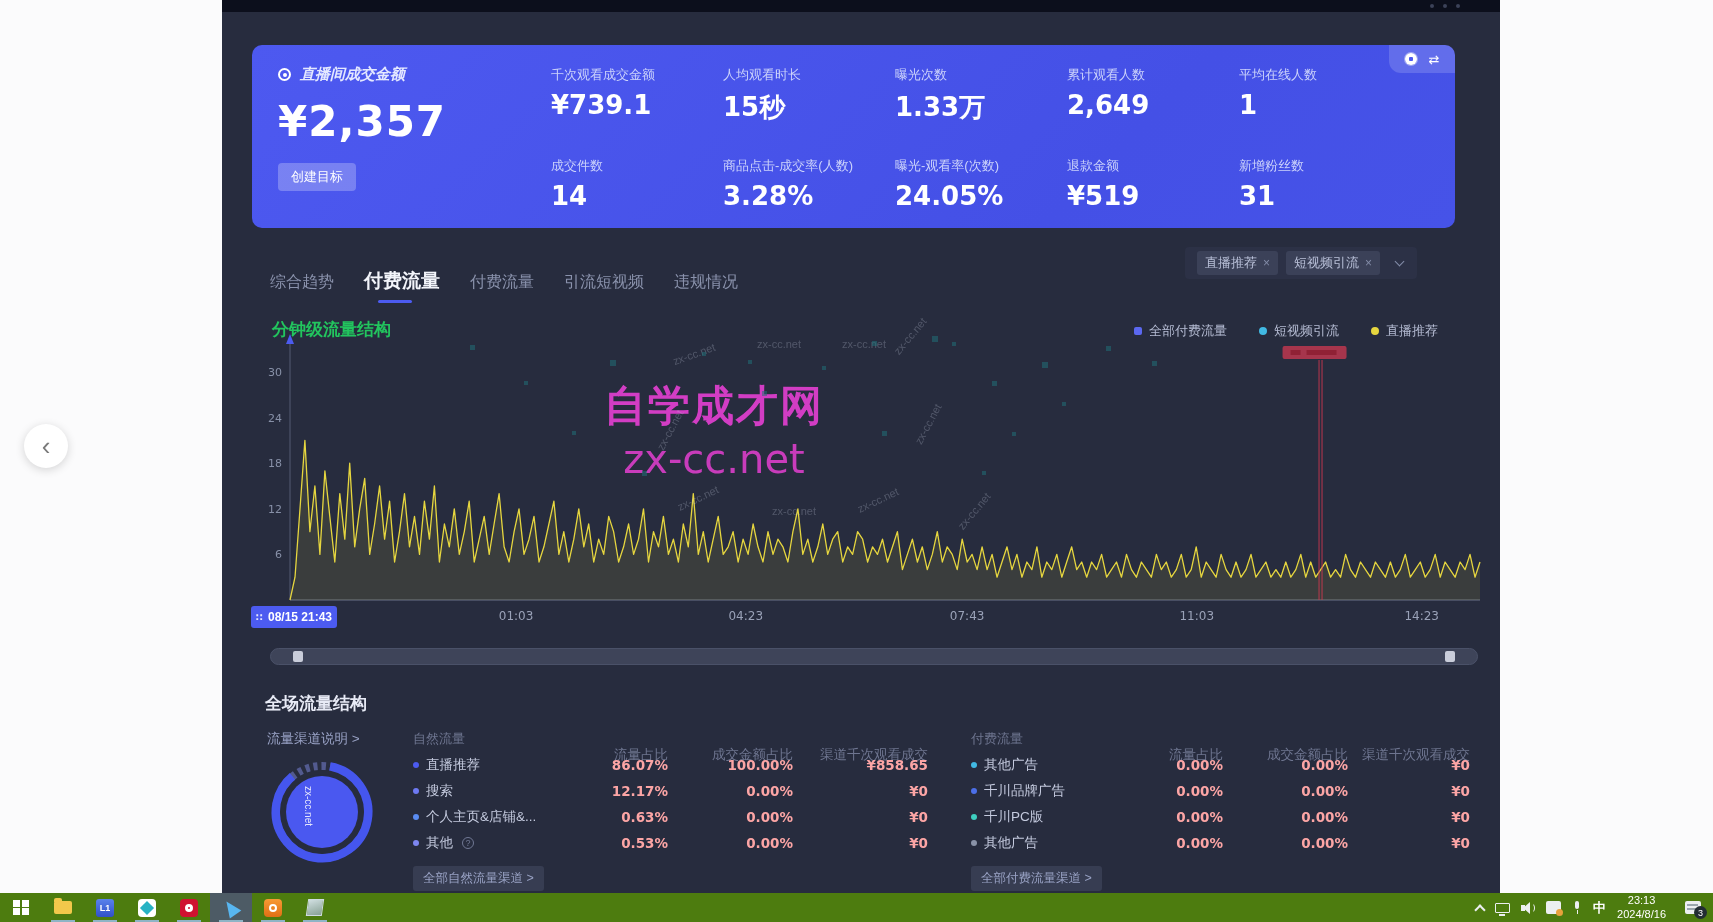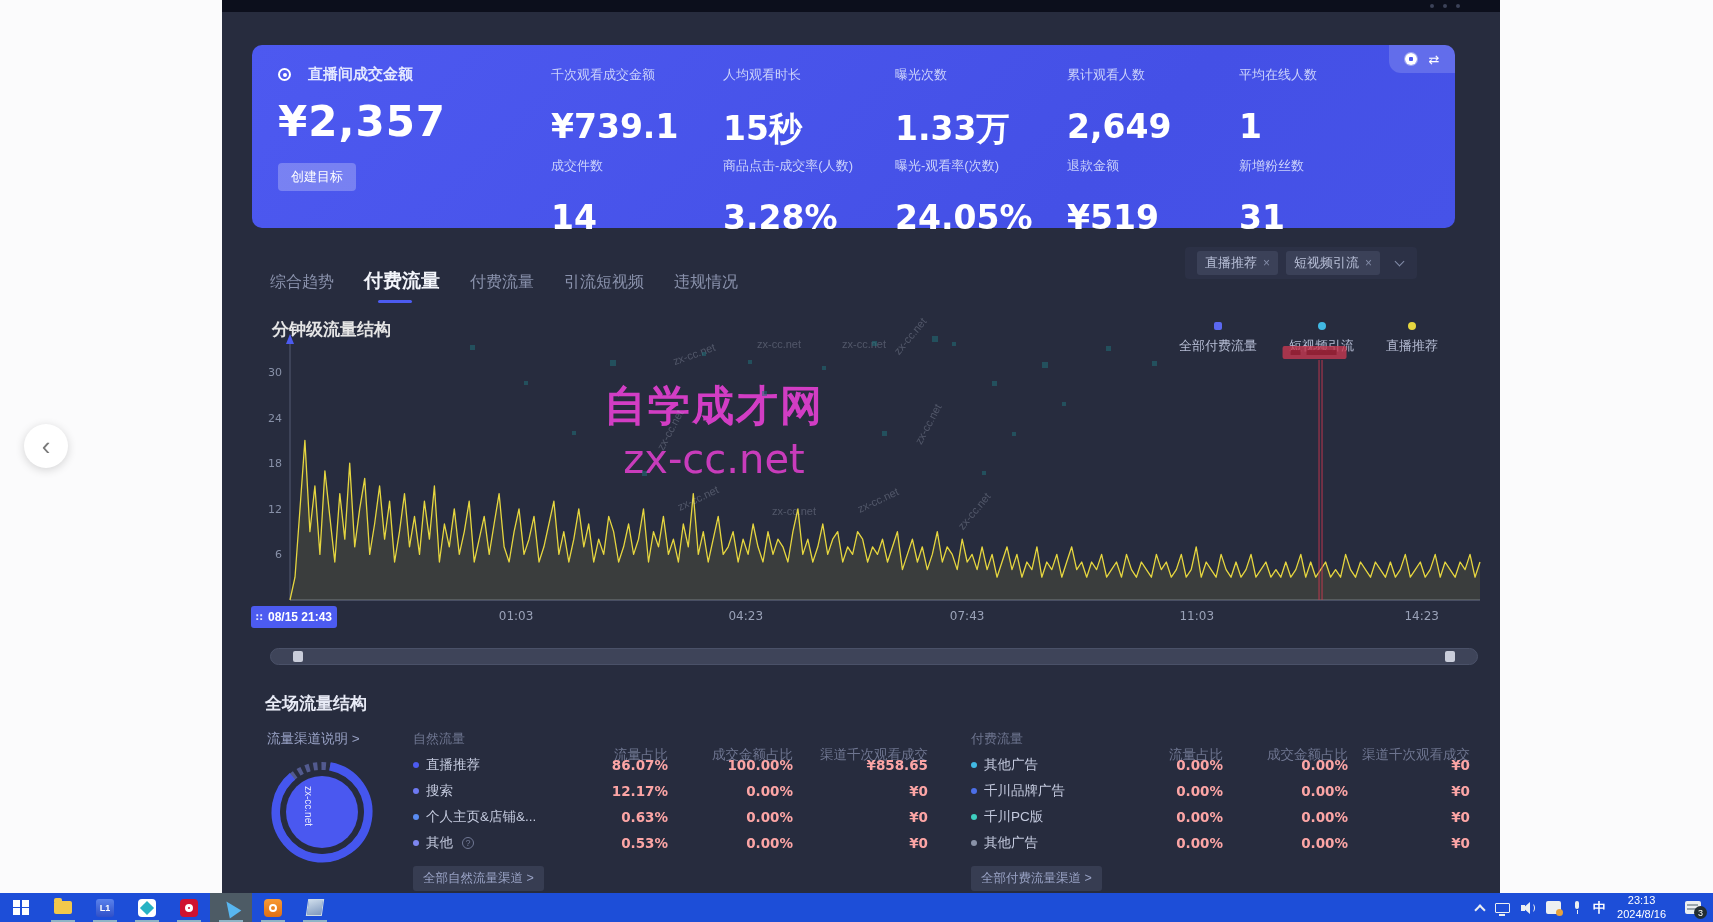--- a/index.html
+++ b/index.html
@@ -19,54 +19,54 @@
 
   
   .banner{position:absolute;left:30px;top:45px;width:1203px;height:183px;border-radius:10px;
     background:linear-gradient(135deg,#4d59f0 0%,#4450e6 70%,#4653e8 100%);}
   .corner-tab{position:absolute;right:0;top:0;width:66px;height:28px;border-radius:0 10px 0 12px;
     background:rgba(255,255,255,.16);display:flex;align-items:center;justify-content:center;gap:12px;}
   .gear{width:12px;height:12px;border-radius:50%;
     background:radial-gradient(circle,#4d59f0 0 2px,#fff 2.5px 6px);box-shadow:0 0 0 1px rgba(255,255,255,.4);}
   .swap{color:#fff;font-size:13px;line-height:1;}
   .banner-left{position:absolute;left:26px;top:20px;}
-  .b-label-row{display:flex;align-items:center;gap:17px;}
+  .b-label-row{display:flex;align-items:center;gap:9px;font-style:italic;}
   .target-ic{width:13px;height:13px;border-radius:50%;border:2px solid #fff;position:relative;}
   .target-ic::after{content:"";position:absolute;left:2.5px;top:2.5px;width:4px;height:4px;border-radius:50%;background:#fff;}
   .b-label{font-size:15px;font-weight:bold;color:#e4e8ff;}
   .b-value{margin-top:13px;font-size:42px;font-weight:bold;color:#fff;letter-spacing:1px;
     font-family:"DejaVu Sans","Liberation Sans",sans-serif;}
   .b-btn{display:inline-block;margin-top:17px;padding:5px 13px;background:rgba(255,255,255,.25);
     border-radius:4px;font-size:13px;color:#fff;cursor:pointer;}
   .metrics{position:absolute;left:299px;top:16px;display:grid;grid-template-columns:repeat(5,172px);
     grid-auto-rows:91px;}
   .m-cell{padding-top:5px;}
   .m-label{font-size:13px;color:#ccd3fb;}
-  .m-value{margin-top:23px;font-size:33px;font-weight:bold;color:#fff;
+  .m-value{margin-top:6px;font-size:26px;font-weight:bold;color:#fff;
     font-family:"DejaVu Sans","Liberation Sans",sans-serif;}
 
   
   .tabs{position:absolute;left:48px;top:268px;display:flex;gap:30px;align-items:baseline;}
   .tab{font-size:16px;color:#8a92ac;cursor:pointer;white-space:nowrap;}
   .tab.active{font-size:19px;font-weight:bold;color:#f3f5fb;position:relative;}
   .tab.active::after{content:"";position:absolute;left:14px;bottom:-9px;width:34px;height:3px;
     border-radius:2px;background:#4c5bf0;}
 
   .filter{position:absolute;left:963px;top:247px;height:32px;background:#2c3146;border-radius:4px;
     display:flex;align-items:center;gap:8px;padding:0 12px;}
   .ftag{background:#3b4158;border-radius:3px;padding:3px 8px;font-size:13px;color:#b9c0d8;
     display:flex;align-items:center;gap:6px;cursor:pointer;}
   .ftag .x{color:#838ca8;font-size:12px;cursor:pointer;}
   .chev{width:7px;height:7px;border-right:1.5px solid #838ca8;border-bottom:1.5px solid #838ca8;
     transform:rotate(45deg);margin:-3px 2px 0 8px;cursor:pointer;}
 
   
-  .chart-title{position:absolute;left:50px;top:318px;font-size:17px;font-weight:bold;color:#e5e5e5;}
+  .chart-title{position:absolute;left:50px;top:318px;font-size:17px;font-weight:bold;color:#22c55e;}
   .legend{position:absolute;right:62px;top:322px;display:flex;gap:32px;}
-  .legend-item{display:flex;align-items:center;gap:7px;font-size:13px;color:#b6bdd4;cursor:pointer;flex-direction:column;}
+  .legend-item{display:flex;align-items:center;gap:7px;font-size:13px;color:#b6bdd4;cursor:pointer;}
   .legend-item .marker{width:8px;height:8px;border-radius:50%;}
   .legend-item .marker.sq{border-radius:2px;}
   #chart-svg{position:absolute;left:40px;top:330px;}
   .start-label{position:absolute;left:29px;top:606px;width:86px;height:22px;background:#4c5bf0;
     border-radius:3px;display:flex;align-items:center;justify-content:center;gap:5px;
     font-size:12px;font-weight:bold;color:#fff;cursor:pointer;}
   .start-label .grip{font-size:10px;opacity:.85;}
   .scrollbar{position:absolute;left:48px;top:648px;width:1208px;height:17px;background:#3e4459;
     border:1px solid #4a5168;border-radius:9px;cursor:pointer;}
   .scrollbar .hd{position:absolute;top:2px;width:10px;height:11px;background:#c9cdda;border-radius:2px;cursor:ew-resize;}
@@ -97,21 +97,21 @@
   
   .wm{position:absolute;font-size:11px;color:rgba(190,198,215,.28);pointer-events:none;white-space:nowrap;}
   .wm-center{position:absolute;left:352px;top:378px;width:280px;text-align:center;pointer-events:none;}
   .wm-site{font-size:42px;font-weight:bold;color:rgba(235,64,215,.88);letter-spacing:2px;}
   .wm-url{font-size:40px;color:rgba(235,64,215,.82);margin-top:2px;font-family:"DejaVu Sans",sans-serif;}
   .speck{position:absolute;background:rgba(32,112,118,.55);pointer-events:none;}
   .wm-donut{position:absolute;left:92px;top:786px;font-size:10px;color:rgba(255,255,255,.85);
     transform:rotate(90deg);transform-origin:left top;pointer-events:none;}
 
   
-  .taskbar{position:absolute;left:0;bottom:0;width:1713px;height:29px;background:#1d4ed8;
+  .taskbar{position:absolute;left:0;bottom:0;width:1713px;height:29px;background:#4d7c0f;
     display:flex;align-items:center;z-index:50;}
   .tb-cell{width:42px;height:29px;display:flex;align-items:center;justify-content:center;
     position:relative;cursor:pointer;}
   .tb-cell.run::after{content:"";position:absolute;bottom:0;left:9px;width:24px;height:2px;background:#8fb4c6;}
   .tb-cell.active{background:#4d5b65;}
   .win-start{display:grid;grid-template-columns:7px 7px;grid-auto-rows:7px;gap:1.5px;}
   .win-start i{background:#fff;}
   .ic-folder{width:18px;height:13px;background:#f2c84b;border-radius:2px;position:relative;}
   .ic-folder::before{content:"";position:absolute;left:0;top:-3px;width:8px;height:4px;background:#f2c84b;border-radius:2px 2px 0 0;}
   .ic-l1{width:18px;height:18px;border-radius:3px;background:linear-gradient(#5a82ec,#3050c8);

